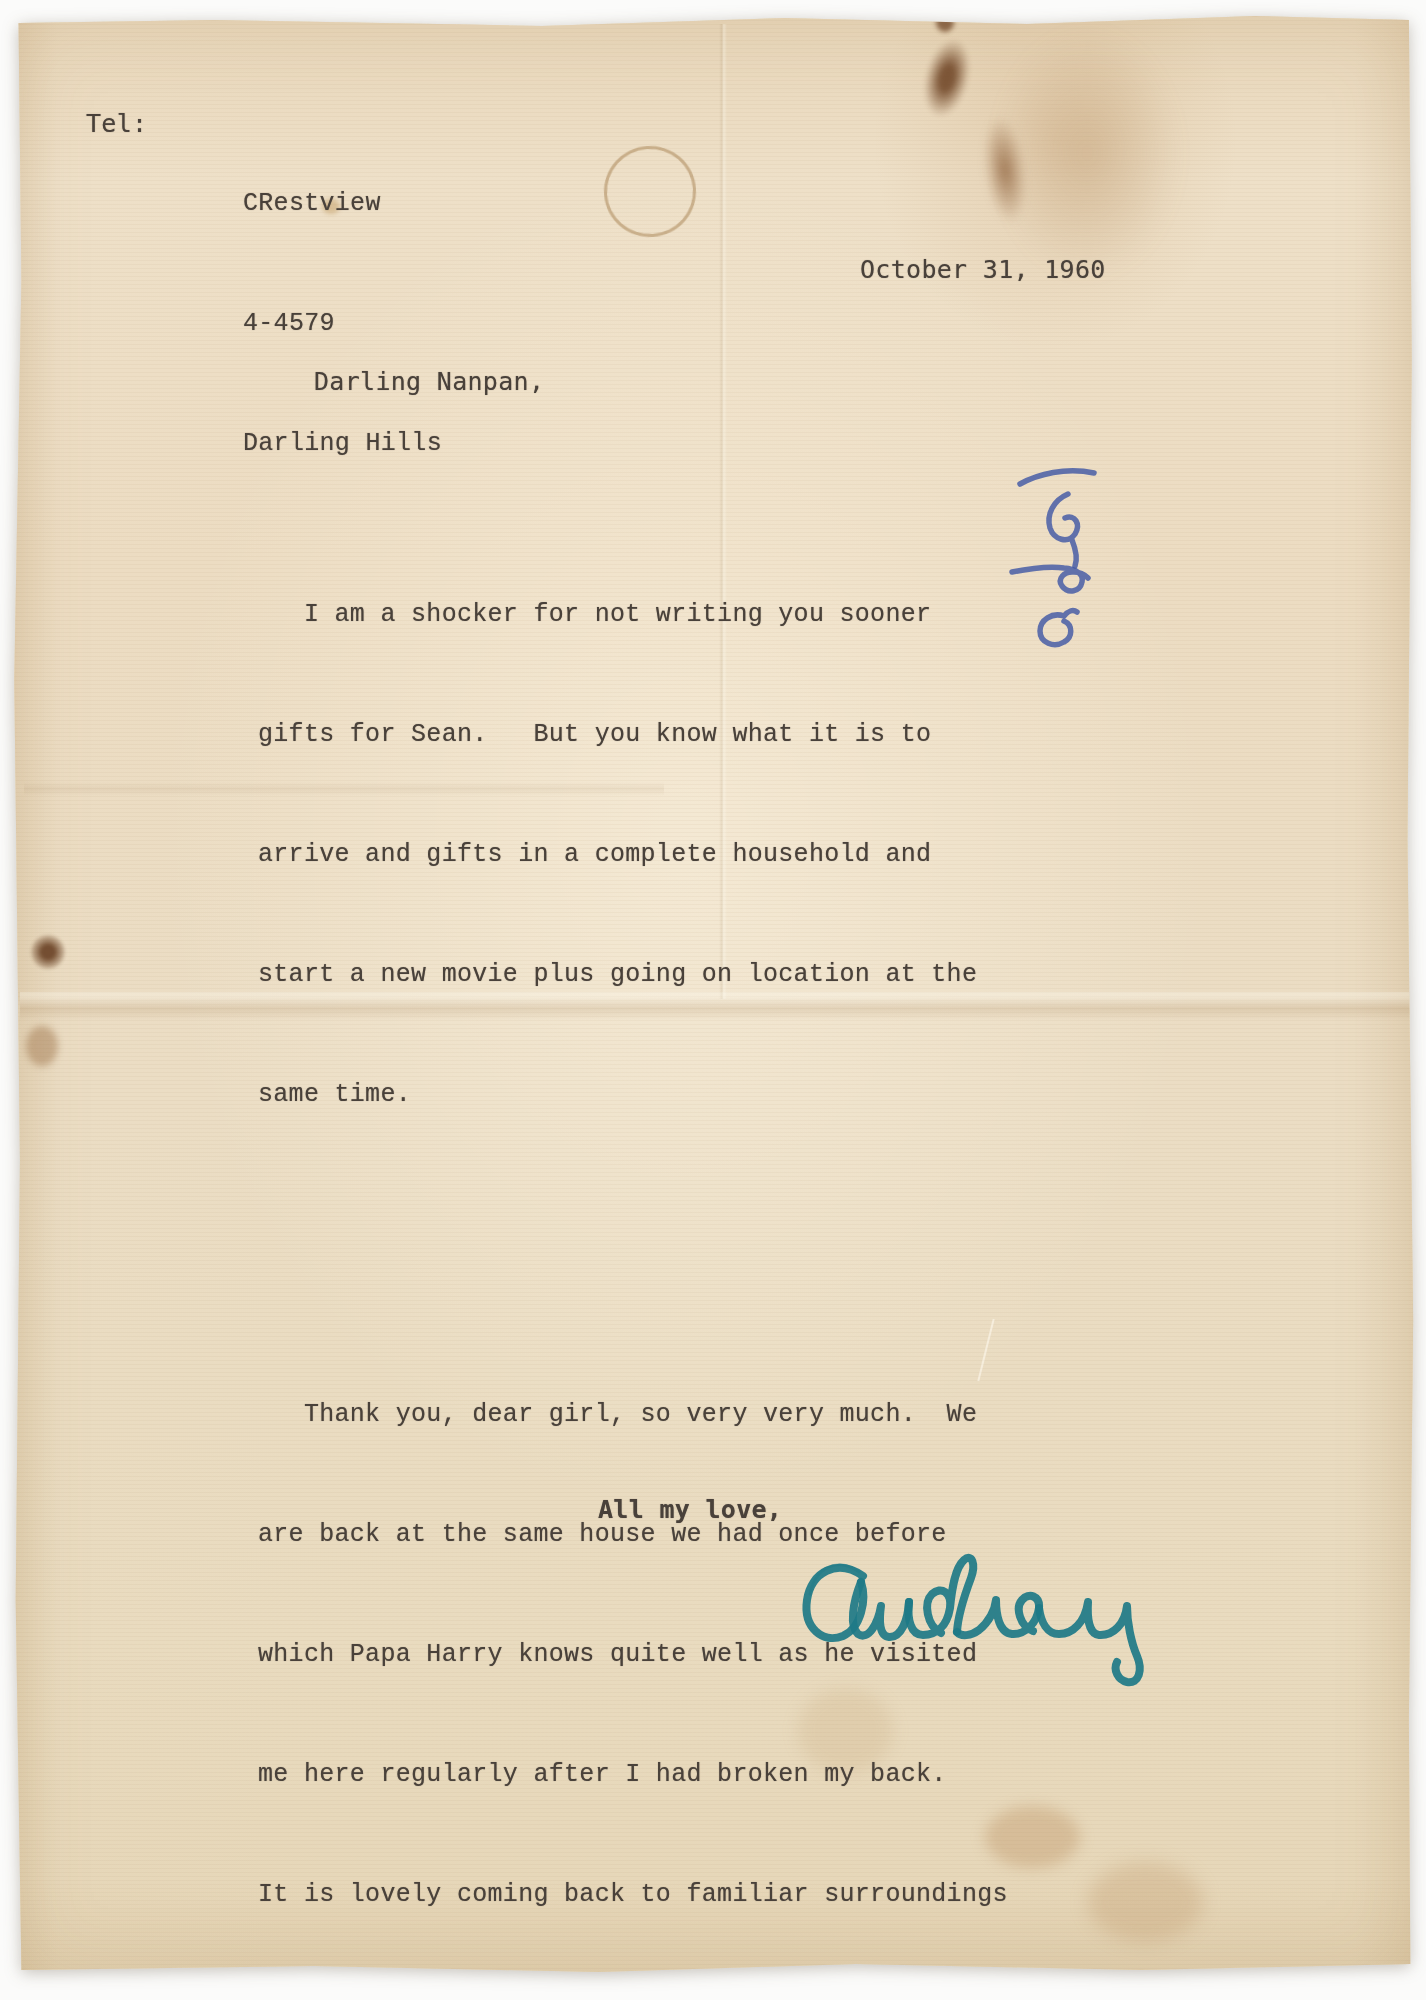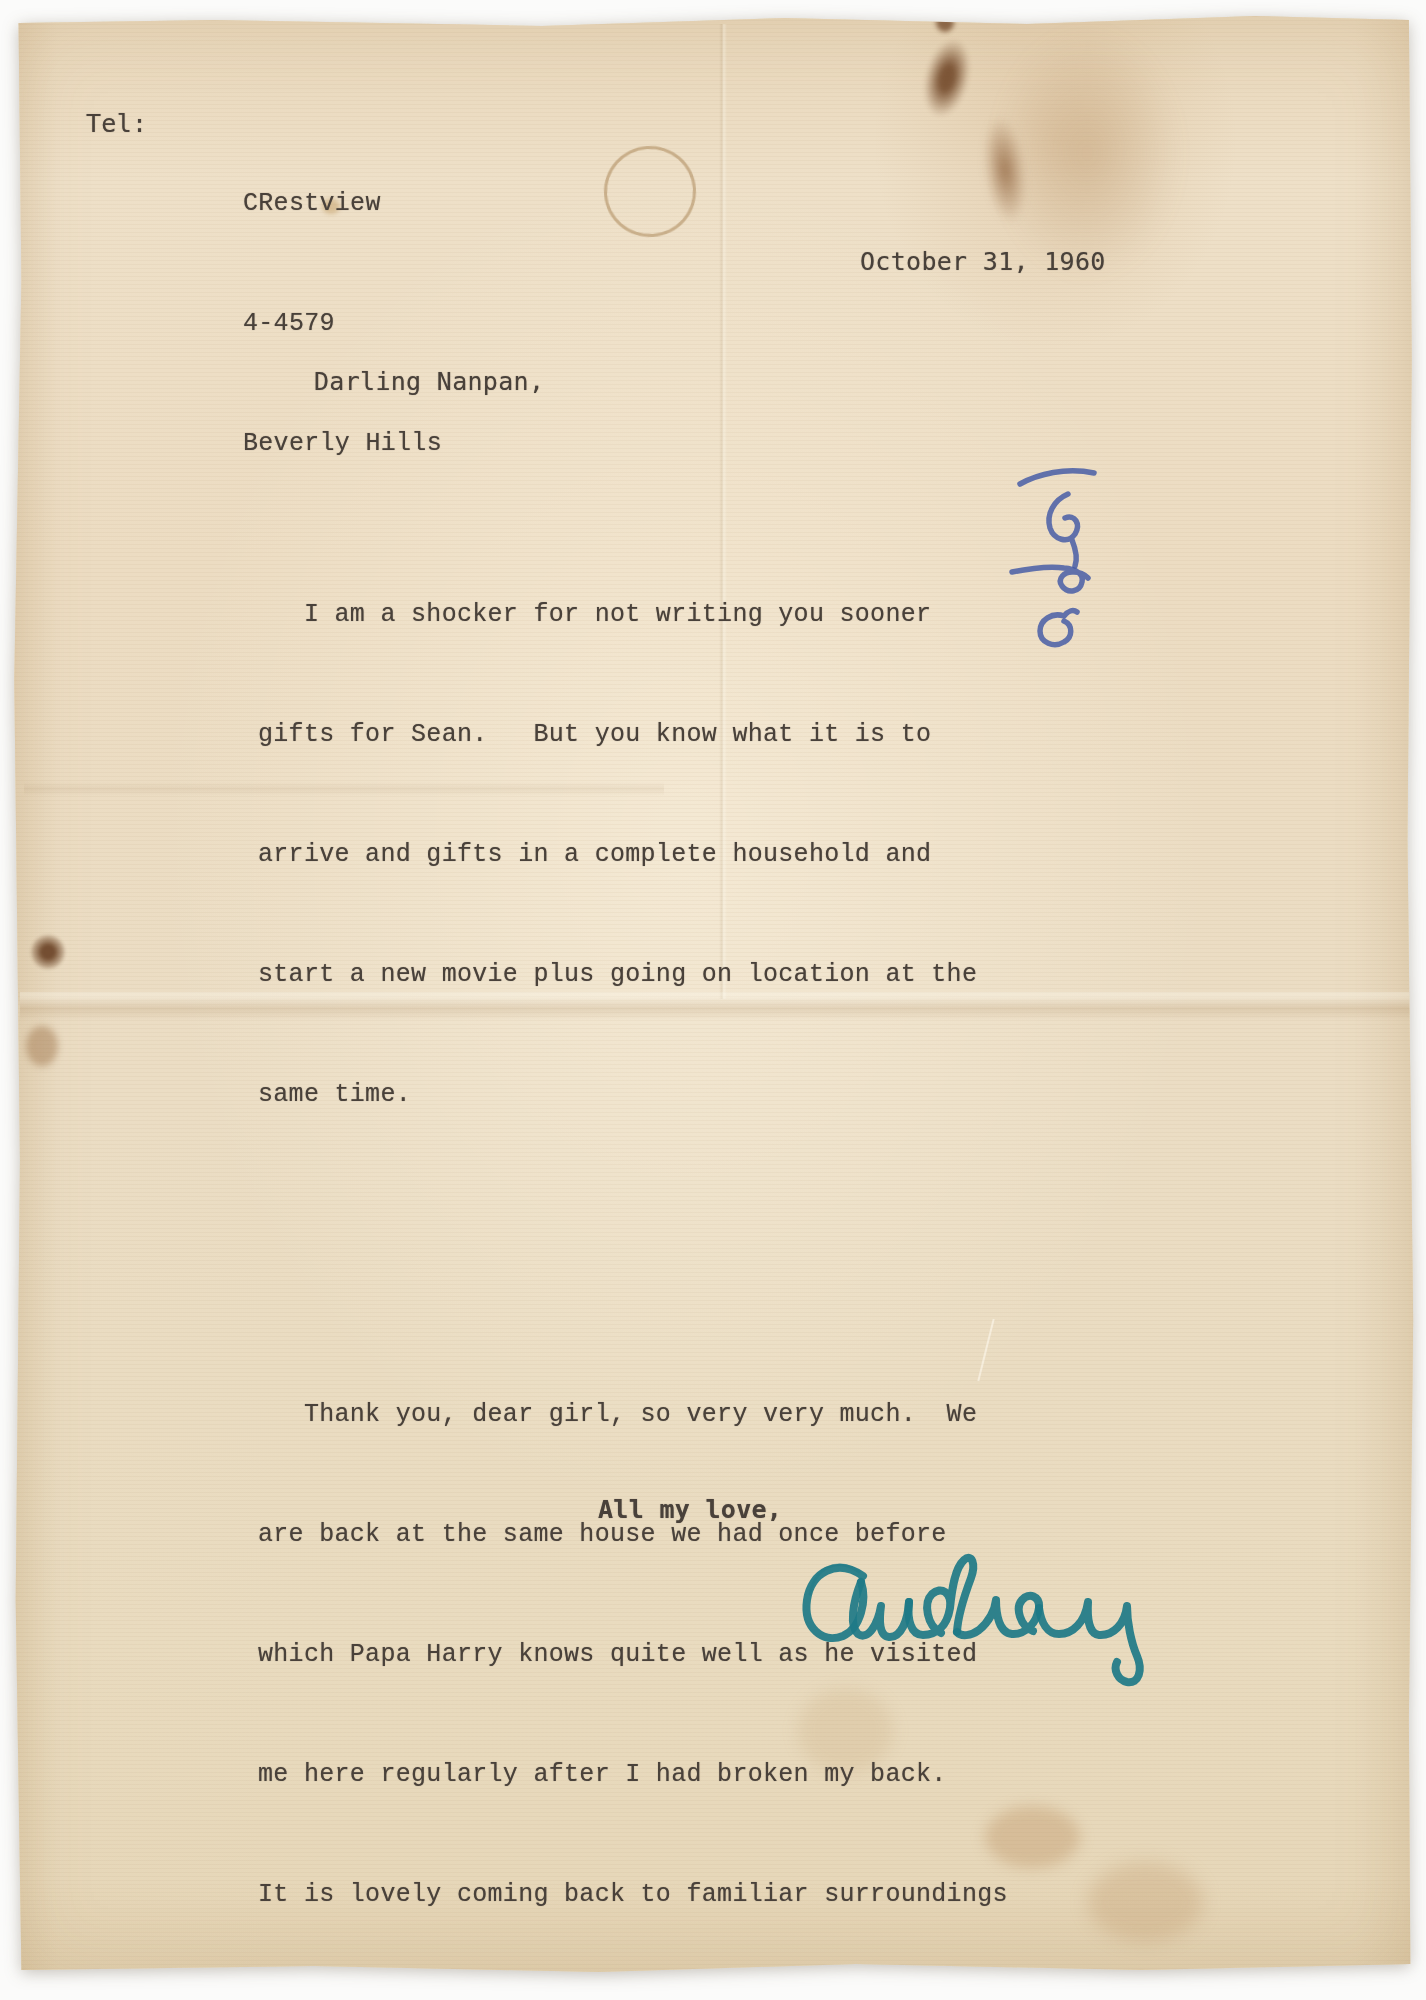--- a/index.html
+++ b/index.html
@@ -34,21 +34,21 @@
     position:absolute;
     color:#49413a;
     font-size:25px;
     line-height:40px;
     letter-spacing:0.3px;
     white-space:pre;
     text-shadow:0 0 1px rgba(73,65,58,0.55);
   }
   .tel-block{top:104px;left:243px;}
   .tel-label{top:104px;left:86px;}
-  .date-line{top:242px;left:860px;}
+  .date-line{top:250px;left:860px;}
   .salutation{top:362px;left:266px;margin-left:48px;}
   .body-text{top:435px;left:258px;}
   .body-text .para{margin:0 0 40px 0;}
   .line{height:40px;font-family:Liberation Mono, monospace;}
   .closing{top:1490px;left:598px;font-weight:bold;}
 
   
   .crease{position:absolute;pointer-events:none;}
   .crease-vertical{
     left:719px;top:24px;width:8px;height:975px;
@@ -117,21 +117,21 @@
     <div class="stain stain-left-dark"></div>
     <div class="stain stain-left-faint"></div>
     <div class="stain stain-bottom-1"></div>
     <div class="stain stain-bottom-2"></div>
     <div class="stain stain-mid-faint"></div>
 
     <div class="typed tel-label">Tel:</div>
     <div class="typed tel-block">
       <div class="line">CRestview</div>
       <div class="line">4-4579</div>
-      <div class="line">Beverly Hills</div>
+      <div class="line">Darling Hills</div>
     </div>
 
     <div class="typed date-line">October 31, 1960</div>
     <div class="typed salutation">Darling Nanpan,</div>
 
     <div class="typed body-text">
       <div class="para">
         <div class="line">   I am a shocker for not writing you sooner</div>
         <div class="line">gifts for Sean.   But you know what it is to</div>
         <div class="line">arrive and gifts in a complete household and</div>

